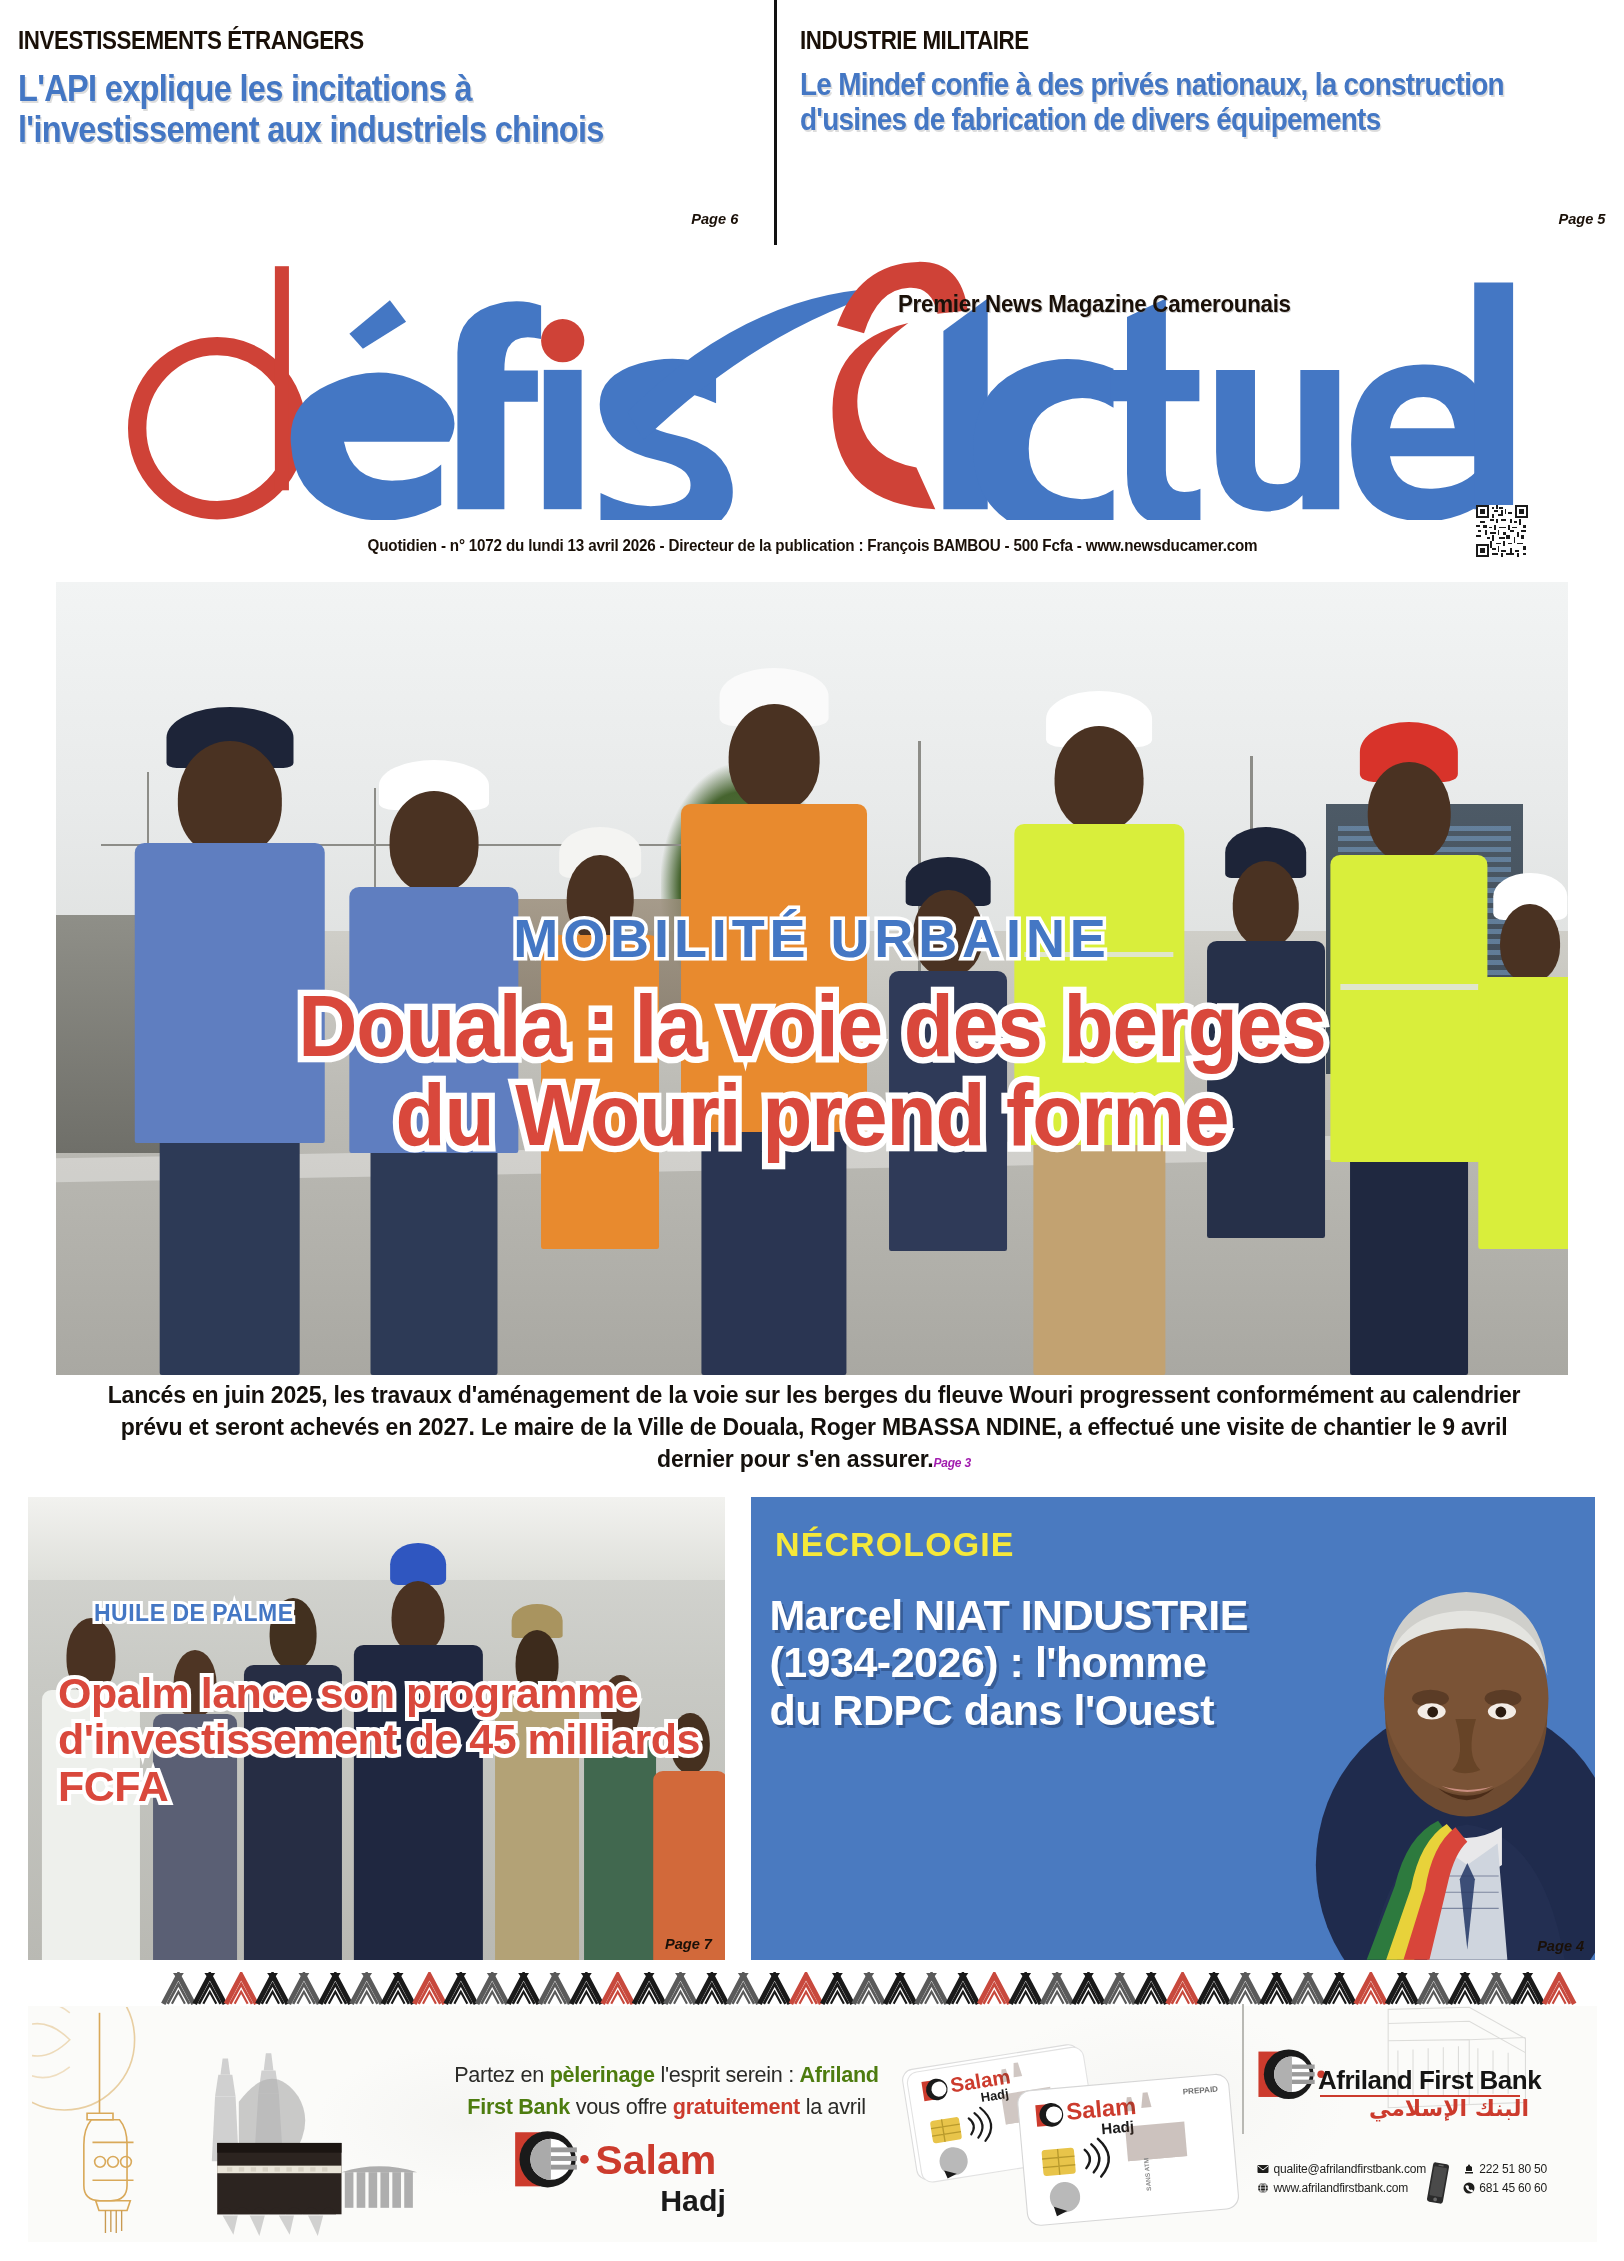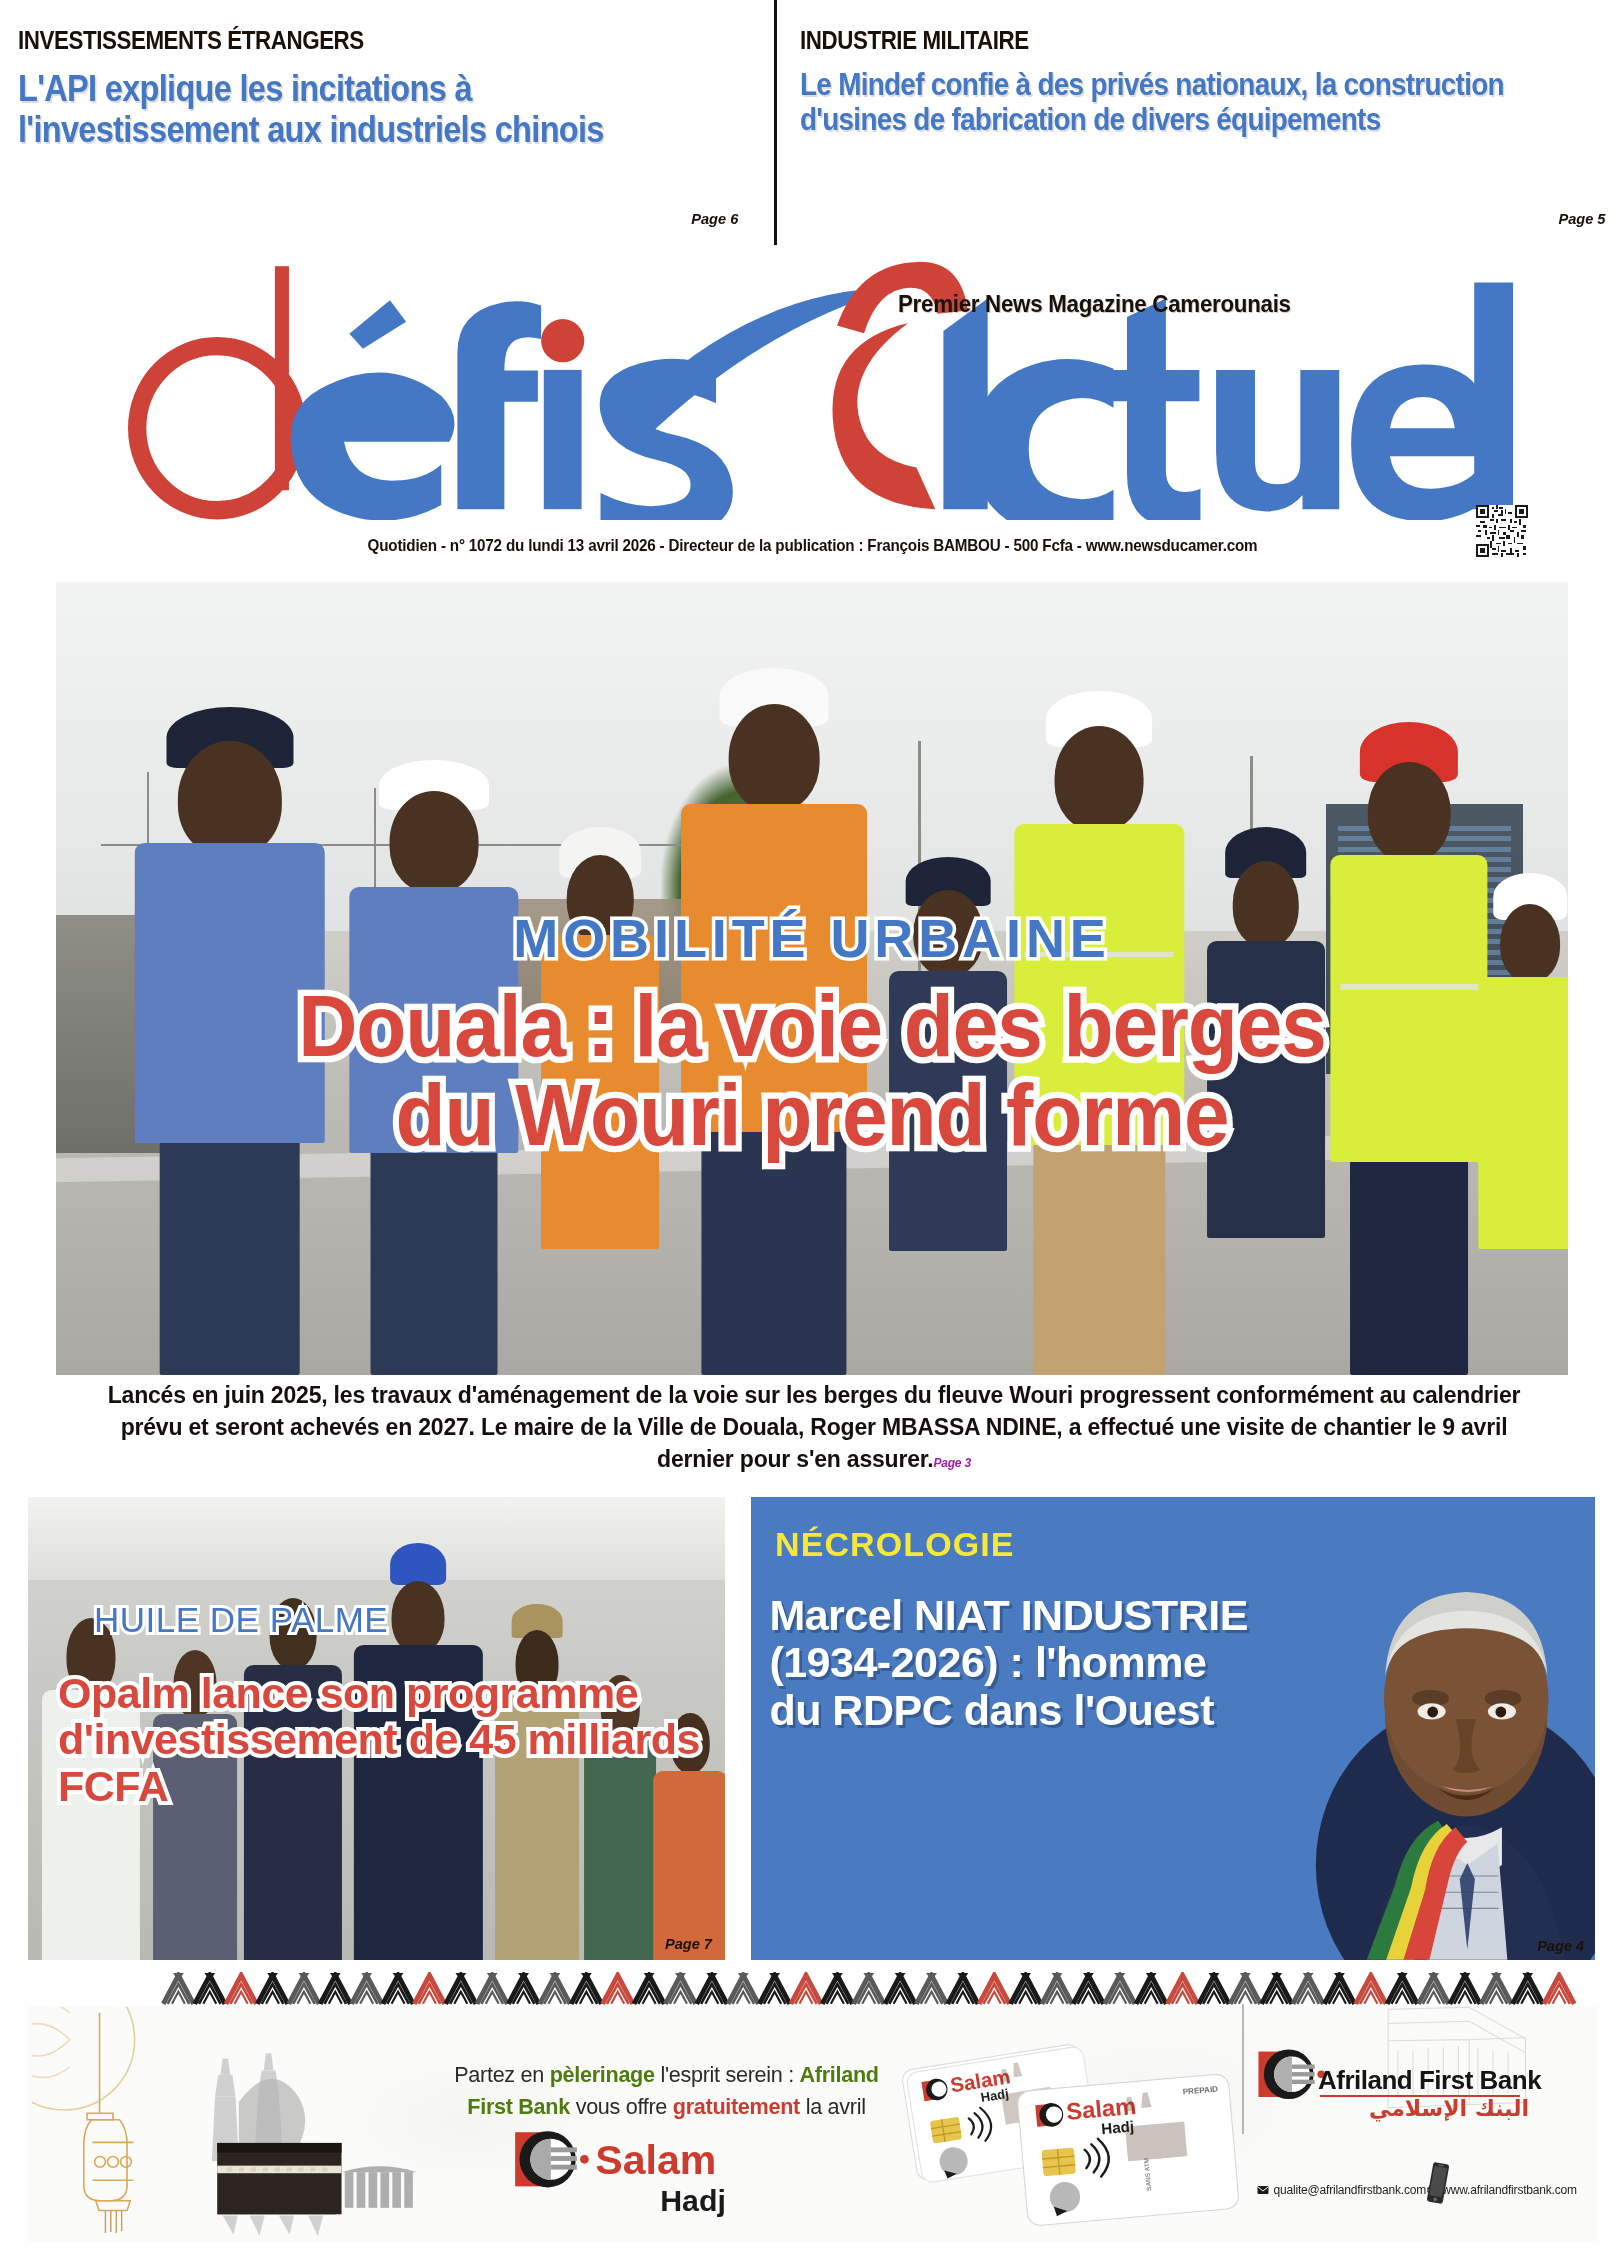--- a/index.html
+++ b/index.html
@@ -207,22 +207,22 @@
   .art.right { left: 723px; width: 844px; background: #4a7ac0; }
 
   .art-photo-left { position:absolute; inset:0; }
   .crowd-bg { position:absolute; inset:0; background: linear-gradient(#d8d9d5 0%, #c8c9c4 40%, #b9b9b3 100%); }
   .canopy { position:absolute; left:0; top:0; width:100%; height:18%; background: linear-gradient(#f2f2ef, #dedfda); }
 
   .art-kicker-left {
     position: absolute;
     left: 52px; top: 103px;
     font-family: "Liberation Sans", sans-serif;
-    font-weight: 400;
-    font-size: 35px;
+    font-weight: 700;
+    font-size: 23px;
     letter-spacing: 0.5px;
     color: #4477c4;
     -webkit-text-stroke: 6px #ffffff;
     paint-order: stroke fill;
     white-space: nowrap;
     padding-left: 14px;
   }
   .art-title-left {
     position: absolute;
     left: 30px; top: 173px;
@@ -333,21 +333,21 @@
     font-weight:700; font-size:22px; color:#cc3b2d; direction:rtl;
     line-height:1.12;
   }
   .afri-contacts {
     position:absolute; left:4.3px; top:158px; width:335px;
     font-family:"Liberation Sans", sans-serif;
     font-size:12px; color:#1d1d1b; letter-spacing:-0.2px;
   }
   .cc-row { display:flex; align-items:center; gap:4.3px; margin-bottom:4.9px; }
   .cc-ico { width:12px; height:12px; flex:0 0 12px; }
-  .cc-col { display:flex; }
+  .cc-col { display:flex; flex-direction:column; }
   .cc-grid { display:flex; gap:37px; }
   .phone-img { position:absolute; left:173px; top:158px; width:24px; height:42px; }
 </style>
 </head>
 <body>
 
 <div class="page">
 
   <div class="teasers">
 

